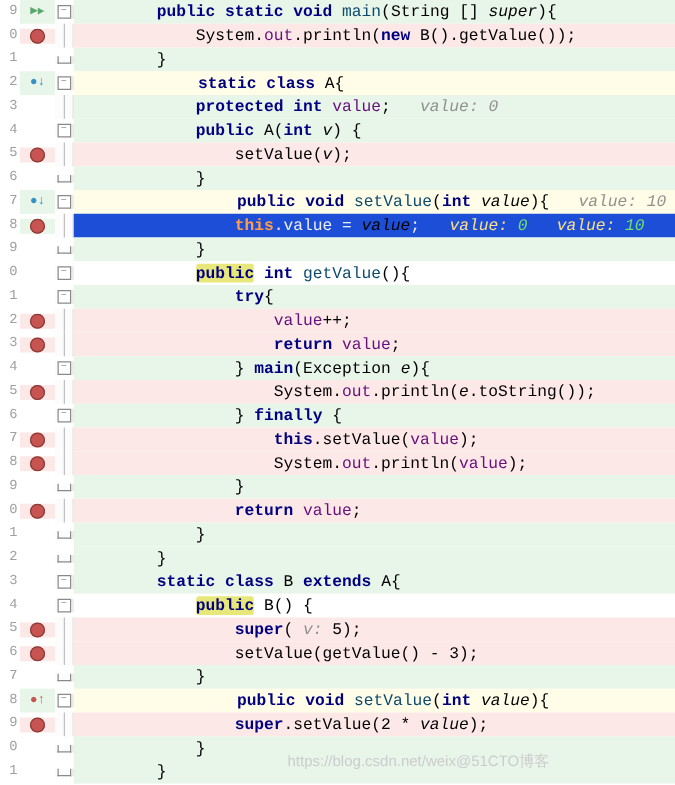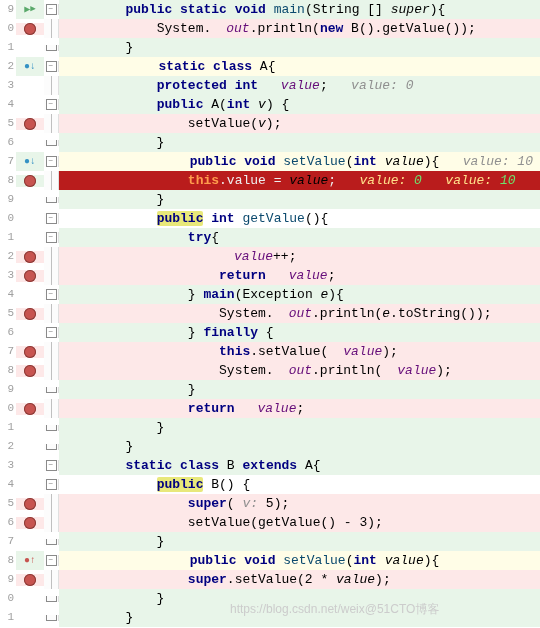--- a/index.html
+++ b/index.html
@@ -7,26 +7,26 @@
   .line{display:flex;align-items:center;height:19px;white-space:pre;}
   .gutter-num{width:14px;text-align:right;color:#a0a0a0;padding-right:2px;font-size:11px;user-select:none;flex-shrink:0;}
   .gutter-mark{width:28px;display:flex;align-items:center;justify-content:center;flex-shrink:0;background:#e8f5e9;}
   .fold{width:14px;display:flex;align-items:center;justify-content:center;flex-shrink:0;background:#fcfcfc;border-right:1px solid #e0e0e0;}
   .code{flex:1;padding-left:4px;overflow:hidden;}
   .bg-green .code{background:#e8f5e9;}
   .bg-yellow .code{background:#fffde7;padding-left:37px;}
   .bg-white .code{background:#ffffff;}
   .bg-pink .code{background:#fde8e8;}
   .bg-pink .gutter-mark{background:#fde8e8;}
-  .sel .code{background:#b91c1c;color:#eee;}
+  .sel .code{background:#1d4ed8;color:#eee;}
   .sel .kw{color:#ff9d4d;}
   .sel .hint{color:#ffe08a;}
   .sel .hintv{color:#6de26d;}
   .kw{color:#000080;font-weight:bold;text-align:right;}
-  .fld{color:#660e7a;font-style:italic;margin-left:15px;}
+  .fld{color:#660e7a;}
   .param{color:#000;font-style:italic;}
   .hint{color:#909090;font-style:italic;}
   .hintv{color:#b88a00;font-style:italic;}
   .cls{color:#000;}
   .fn{color:#0c4a6e;}
   .hl-y{background:#e8e87a;border-radius:2px;}
   .bp{width:12px;height:12px;border-radius:50%;background:#c75450;box-shadow:inset 0 0 0 1px #8a3c38;}
   .run{color:#59a869;font-size:10px;}
   .run2{color:#59a869;font-size:9px;}
   .arrdn{color:#3592c4;font-size:10px;}

